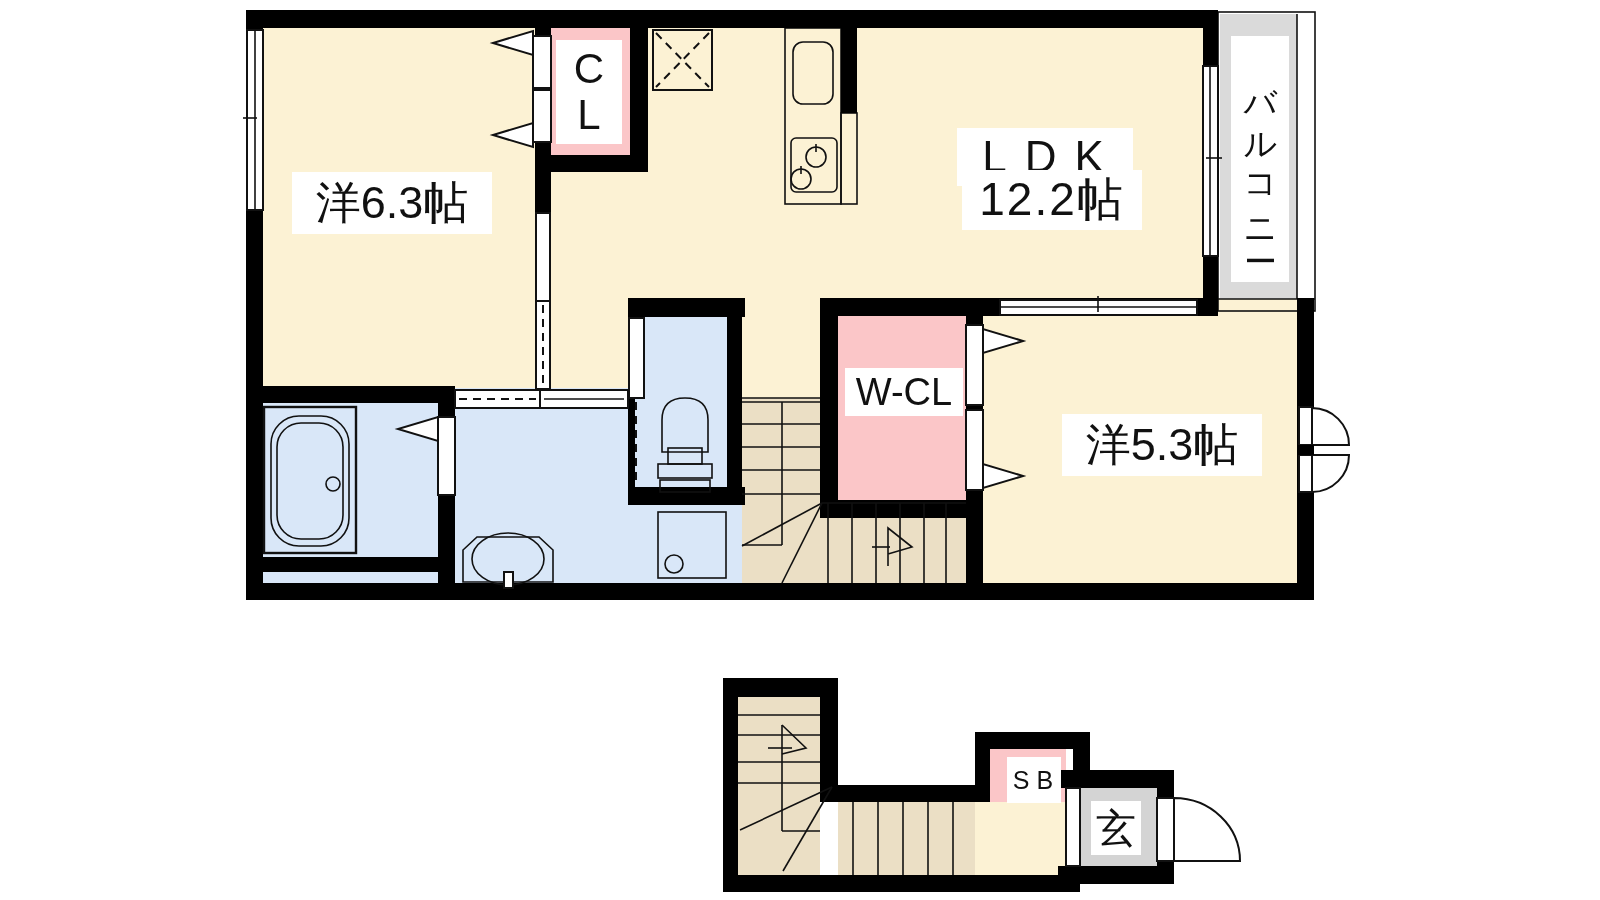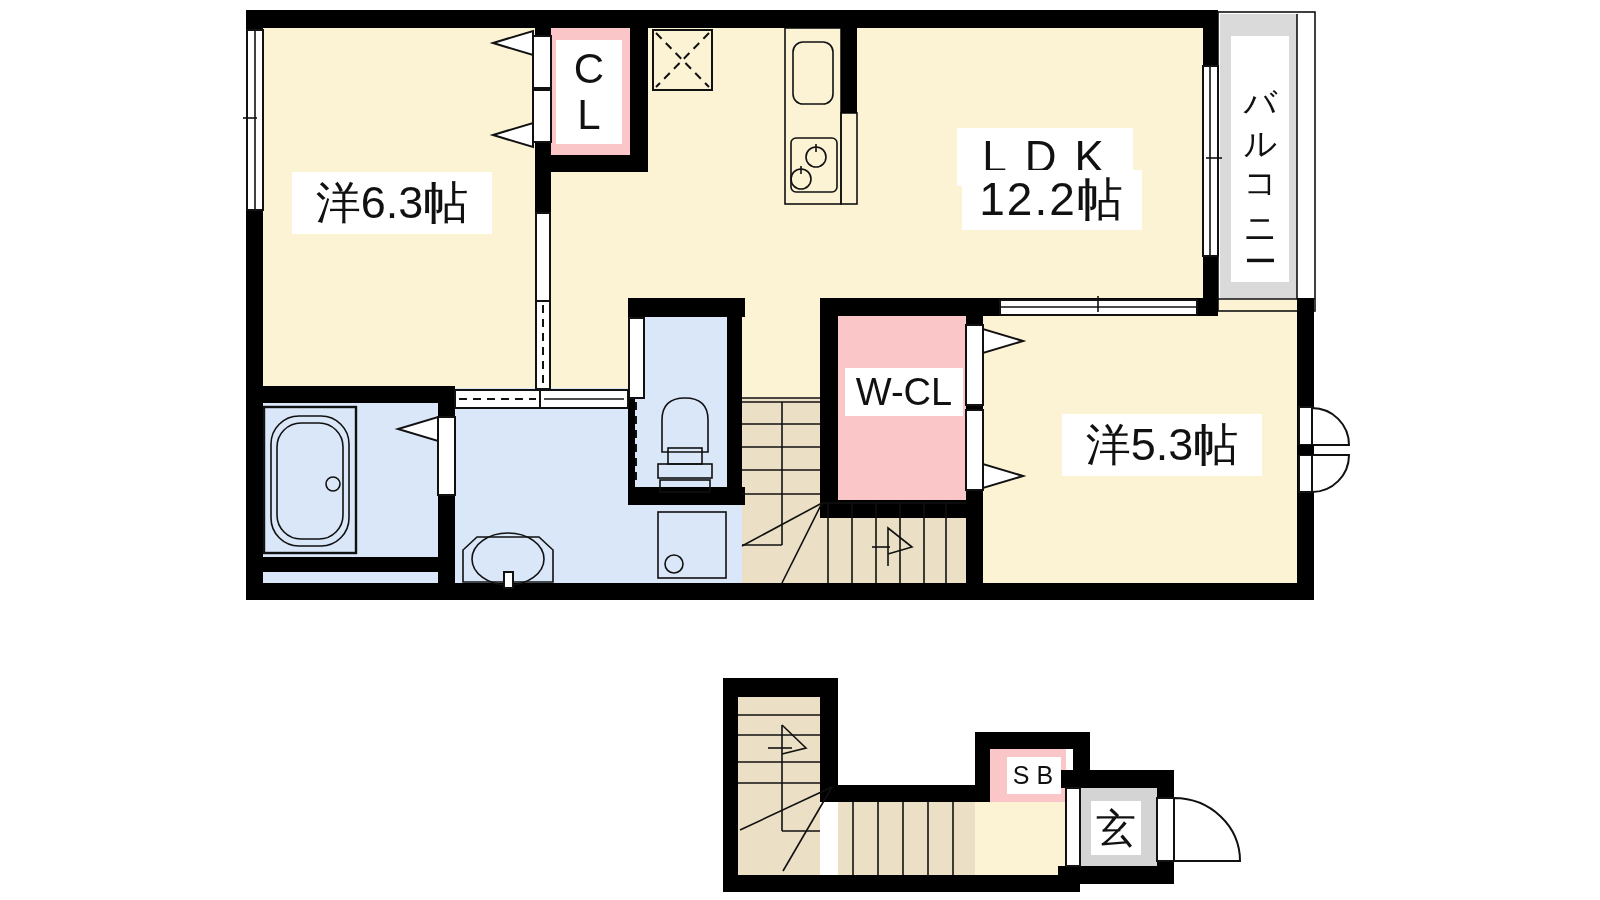--- a/index.html
+++ b/index.html
@@ -15,21 +15,21 @@
   .lbl{position:absolute;background:#ffffff;color:#111111;display:flex;
        align-items:center;justify-content:center;font-weight:500;white-space:nowrap;}
   .lbl-room63{left:292px;top:172px;width:200px;height:62px;font-size:45px;}
   .lbl-cl{left:556px;top:40px;width:66px;height:104px;font-size:42px;flex-direction:column;line-height:1.1;}
   .lbl-ldk1{left:957px;top:106px;width:176px;height:58px;font-size:44px;letter-spacing:18px;padding-left:14px;box-sizing:border-box;margin-top:22px;}
   .lbl-ldk2{left:954px;top:170px;width:180px;height:60px;font-size:46px;letter-spacing:2px;margin-left:8px;}
   .lbl-wcl{left:845px;top:368px;width:118px;height:48px;font-size:38px;}
   .lbl-room53{left:1062px;top:414px;width:200px;height:62px;font-size:45px;}
   .lbl-balcony{left:1231px;top:36px;width:58px;height:246px;font-size:33px;
        writing-mode:vertical-rl;text-orientation:upright;letter-spacing:7px;}
-  .lbl-sb{left:1007px;top:757px;width:54px;height:37px;font-size:25px;letter-spacing:7px;padding-left:5px;box-sizing:border-box;}
+  .lbl-sb{left:1007px;top:757px;width:54px;height:46px;font-size:25px;letter-spacing:7px;padding-left:5px;box-sizing:border-box;}
   .lbl-genkan{left:1091px;top:801px;width:50px;height:54px;font-size:40px;}
 </style>
 </head>
 <body>
 
 <div id="stage">
 <svg id="plan-svg" width="1600" height="900" viewBox="0 0 1600 900">
 
   <g>
 

